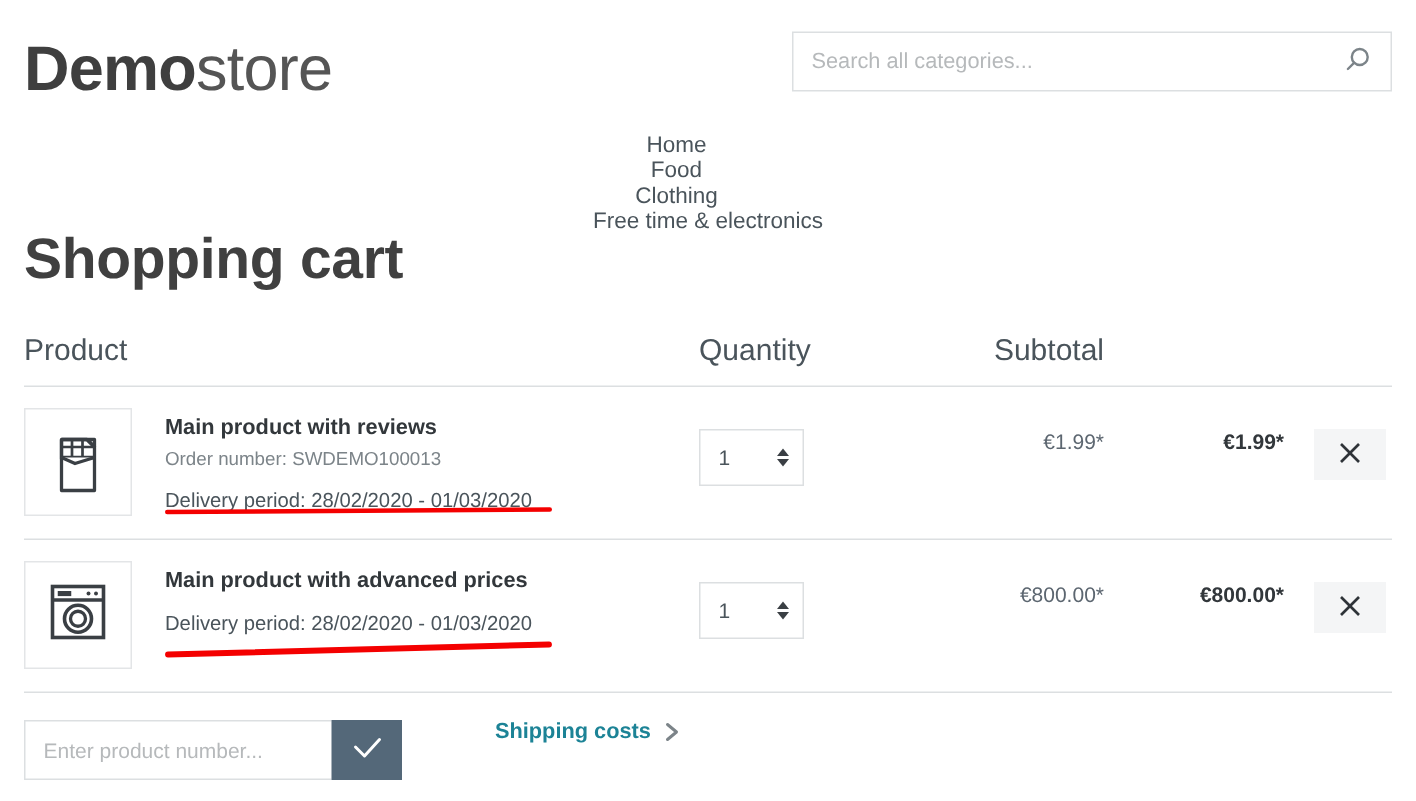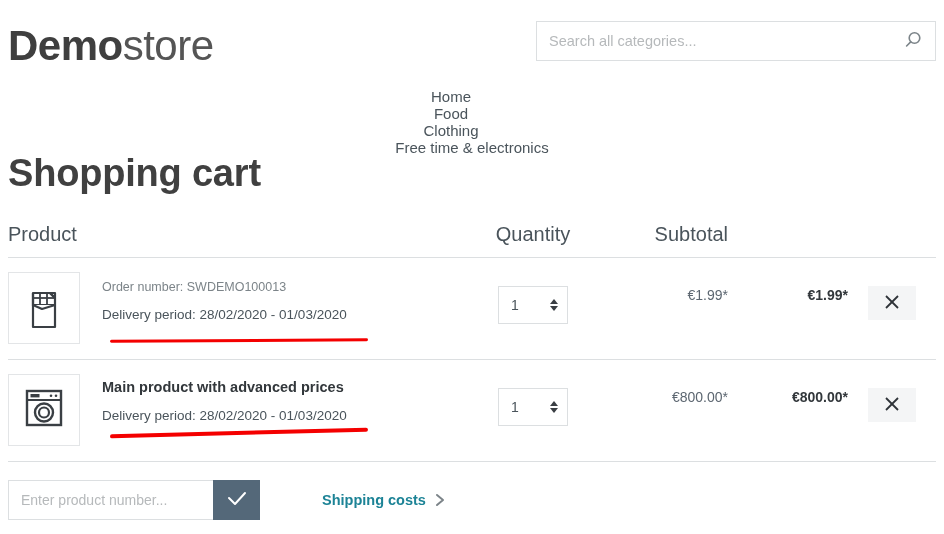--- a/index.html
+++ b/index.html
@@ -3,21 +3,21 @@
 <meta charset="utf-8">
 <style>
   * { box-sizing: border-box; margin: 0; padding: 0; }
   html, body {
     width: 944px; height: 534px;
     background: #ffffff;
     font-family: "Liberation Sans", sans-serif;
     color: #4a545b;
     overflow: hidden;
   }
-  .page { position: relative; width: 944px; height: 534px; padding: 0 8px; }
+  .page { position: relative; width: 944px; height: 534px; padding: 0 16px; }
 
   
   .header { position: relative; height: 88px; }
   .logo {
     position: absolute; left: 0; top: 22px;
     font-size: 42px; line-height: 48px; letter-spacing: -0.5px;
     color: #4a4a4a; white-space: nowrap;
   }
   .logo .b { font-weight: bold; color: #3f3f3f; }
   .logo .r { font-weight: normal; color: #555555; }
@@ -56,21 +56,21 @@
 
   
   .cart { margin-top: 28px; }
   .cart-head {
     display: flex; align-items: flex-end;
     padding-bottom: 11px;
     border-bottom: 1px solid #dcdfe1;
     font-size: 20px; color: #4a545b;
   }
   .col-product  { width: 450px; }
-  .col-qty      { width: 150px; text-align: center; }
+  .col-qty      { width: 150px; text-align: left; }
   .col-unit     { width: 120px; text-align: right; }
   .col-sub      { width: 120px; text-align: right; }
   .col-remove   { width: 68px;  text-align: right; }
 
   .cart-row {
     display: flex; align-items: flex-start;
     padding: 14px 0 15px 0;
     border-bottom: 1px solid #dcdfe1;
     position: relative;
   }
@@ -109,21 +109,21 @@
   }
 
   
   .annot {
     position: absolute; background: #f40000; border-radius: 2px; z-index: 5;
   }
   #annot1 { left: 110px; top: 339px; width: 258px; height: 3px; transform: rotate(-0.35deg); }
   #annot2 { left: 110px; top: 431px; width: 258px; height: 4px; transform: rotate(-1.5deg); }
 
   
-  .cart-actions { display: flex; align-items: center; margin-top: 18px; }
+  .cart-actions { display: flex; align-items: flex-start; margin-top: 18px; }
   .add-product { display: flex; height: 40px; }
   .add-product input {
     width: 205px; height: 40px; border: 1px solid #dcdfe1; border-right: none;
     outline: none; padding: 0 12px; font-size: 14px; color: #5c6670;
     font-family: "Liberation Sans", sans-serif; background: #fff;
   }
   .add-product input::placeholder { color: #b6b9bb; }
   .add-btn {
     width: 47px; height: 40px; background: #546879; border: none;
     display: flex; align-items: center; justify-content: center; cursor: pointer;
@@ -185,20 +185,21 @@
               <path d="M11 12 L11 24 L33 24" fill="none" stroke="#3a3f44" stroke-width="2.2"></path>
               <path d="M11 12 L33 12 L33 17 L28 12" fill="none" stroke="#3a3f44" stroke-width="2.2" stroke-linejoin="round"></path>
               <line x1="18" y1="12" x2="18" y2="23" stroke="#3a3f44" stroke-width="1.8"></line>
               <line x1="25" y1="12" x2="25" y2="23" stroke="#3a3f44" stroke-width="1.8"></line>
               <line x1="11" y1="17" x2="33" y2="17" stroke="#3a3f44" stroke-width="1.8"></line>
               <path d="M11 24 L20 28 L33 24" fill="#fff" stroke="#3a3f44" stroke-width="2.2" stroke-linejoin="round"></path>
             </svg>
           </span>
         </div>
         <div class="prod-info">
+          <div class="prod-name">Main product with reviews</div>
           <div class="prod-order">Order number: SWDEMO100013</div>
           <div class="prod-delivery">Delivery period: 28/02/2020 - 01/03/2020</div>
         </div>
       </div>
       <div class="col-qty">
         <div class="qty-select">
           <span>1</span>
           <span class="spinner">
             <svg width="10" height="16" viewBox="0 0 10 16">
               <path d="M5 2 L9 7 L1 7 Z" fill="#3a3f44"></path>

